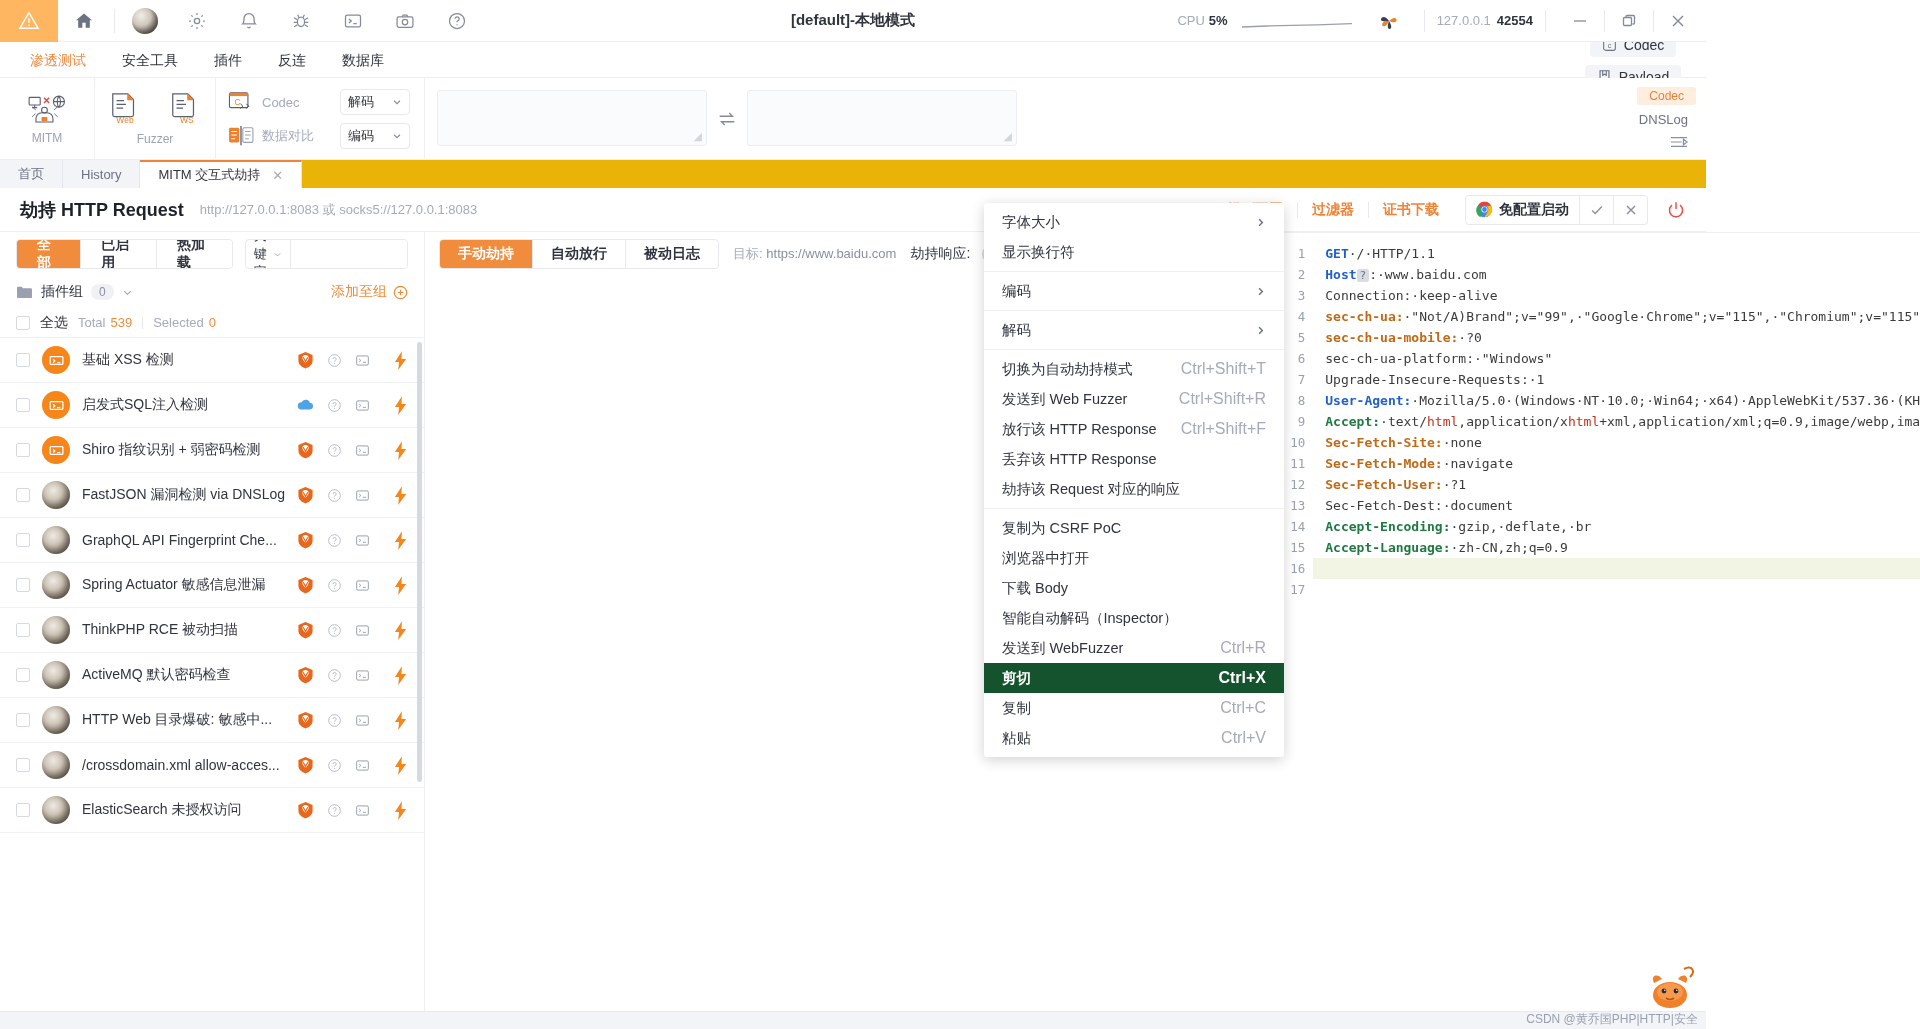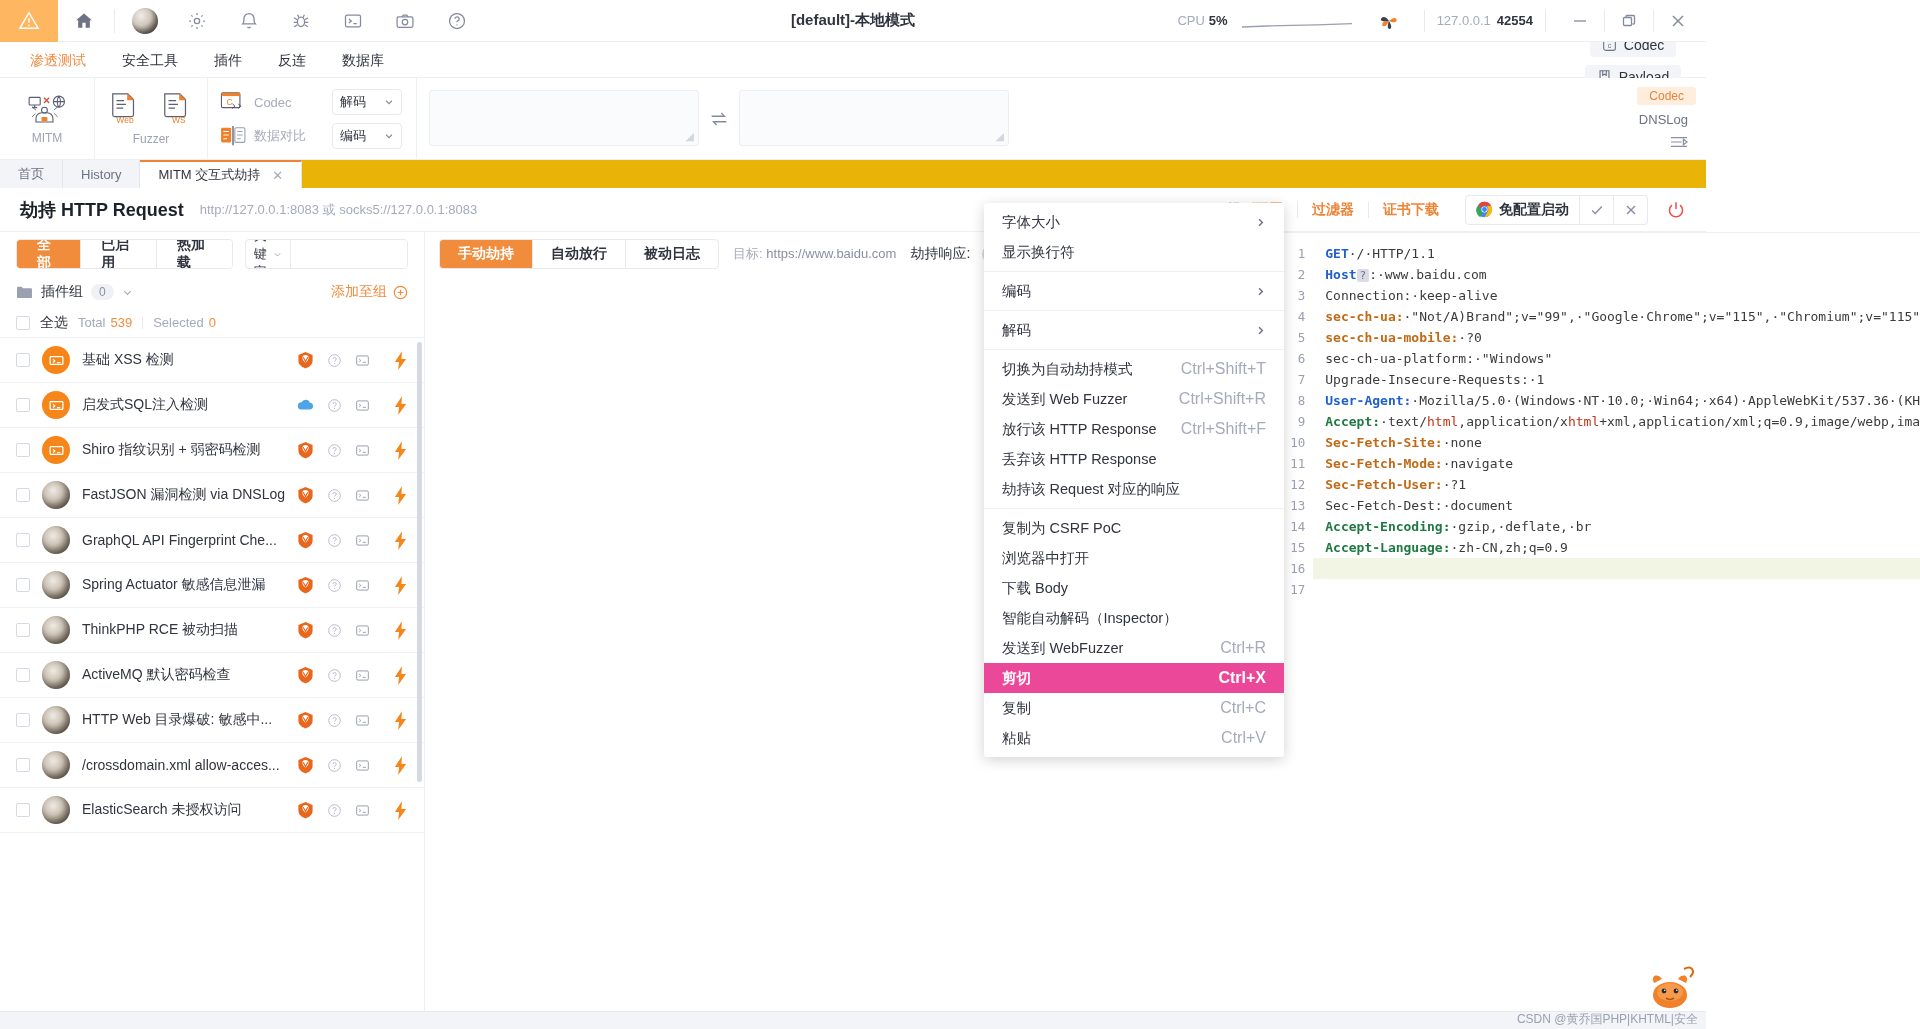--- a/index.html
+++ b/index.html
@@ -145,21 +145,21 @@
   .hostbadge { background:#d9dce5; color:#6d7284; border-radius:2px; padding:0 3px; font-size:11px;}
   .cur-line { background:#f2f4e4; position:absolute; left:46px; right:0; height:21px;}
   .minimap { position:absolute; right:0; top:0; width:88px; height:100%; background:#fbfbfc; border-left:1px solid #eef0f4;}
   .minimap-rows { padding:6px 5px; }
   .mm { height:2px; background:#c9ccd6; margin-bottom:2px; border-radius:1px;}
 
   
   .ctxmenu { position:absolute; left:984px; top:203px; width:300px; background:#fff;
              box-shadow:0 3px 14px rgba(0,0,0,.18); border-radius:3px; padding:4px 0; z-index:50; }
   .cm-item { height:30px; display:flex; align-items:center; padding:0 18px; font-size:14.5px; color:#31343f; }
-  .cm-item.hl { background:#ec4899; color:#fff; font-weight:700;}
+  .cm-item.hl { background:#14532d; color:#fff; font-weight:700;}
   .cm-item.hl .cm-key { color:#fff; font-weight:700;}
   .cm-key { margin-left:auto; color:#a6aabb; font-size:16px; }
   .cm-arrow { margin-left:auto; color:#8a8fa3; font-size:13px;}
   .cm-sep { height:1px; background:#eef0f4; margin:4px 0;}
 
   
   .bottombar { height:18px; background:#f3f4f7; border-top:1px solid #e7e9ef; flex:0 0 18px; position:relative;}
   .watermark { position:absolute; right:8px; bottom:1px; font-size:12px; color:#9aa0b0;}
   .mascot { position:absolute; right:8px; bottom:20px; width:58px; height:48px; z-index:20;}
   svg { display:block; }
@@ -329,21 +329,21 @@
             <circle cx="20" cy="19" r="3.4"></circle>
             <rect x="16.5" y="27" width="7" height="5" rx="1" fill="#f0802a" stroke="none"></rect>
             <path d="M10 19 5.5 15M9.5 23 5.5 27M31 19l4.5-4M31.5 23l4 4" stroke="#5a5f72" stroke-width="1"></path>
           </svg>
         </span>
         <span class="lbl">MITM</span>
       </div>
     </div>
     <div class="rib-group">
       <div class="rib-tool" style="width:auto; flex-direction:column;">
-        <div style="display:flex; gap:20px;">
+        <div style="display:flex; gap:28px;">
           <span>
             <svg width="32" height="34" viewBox="0 0 34 36" fill="none" stroke="#5a5f72" stroke-width="1.3">
               <path d="M4 2h16l6 6v16a2 2 0 0 1-2 2H6a2 2 0 0 1-2-2z"></path>
                 <path d="M20 2v6h6" fill="#f0802a" stroke="#f0802a"></path>
               <path d="M8 9h8M8 13h10M8 17h7" stroke="#5a5f72"></path>
               <text x="17" y="33" font-size="9" fill="#f0802a" stroke="none" text-anchor="middle" font-family="Liberation Sans">Web</text>
             </svg>
           </span>
           <span>
             <svg width="32" height="34" viewBox="0 0 34 36" fill="none" stroke="#5a5f72" stroke-width="1.3">
@@ -1068,15 +1068,15 @@
         <circle cx="36" cy="30" r="2.4" fill="#2b2b2b"></circle>
       <circle cx="24.8" cy="29.2" r="0.8" fill="#fff"></circle>
         <circle cx="36.8" cy="29.2" r="0.8" fill="#fff"></circle>
       <path d="M26 37q4 3 8 0" stroke="#b8560f" stroke-width="1.6" fill="none"></path>
       <path d="M14 22 C10 14 18 12 22 18Z" fill="#f0802a"></path>
       <path d="M46 22 C50 14 42 12 38 18Z" fill="#f0802a"></path>
       <path d="M44 8 C52 4 56 10 50 16" stroke="#d9690f" stroke-width="2" fill="none"></path>
     </svg>
   </div>
   <div class="bottombar">
-    <div class="watermark">CSDN @黄乔国PHP|KHTML|安全</div>
+    <div class="watermark">CSDN @黄乔国PHP|HTTP|安全</div>
   </div>
 </div>
 
 </body></html>

